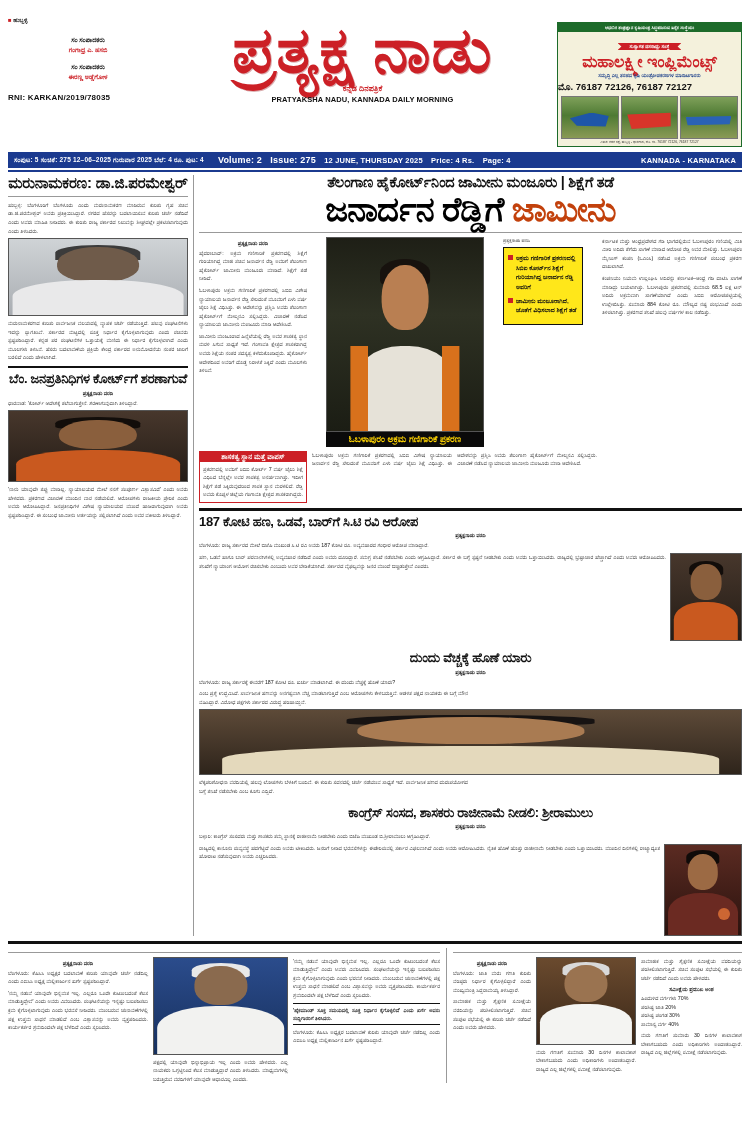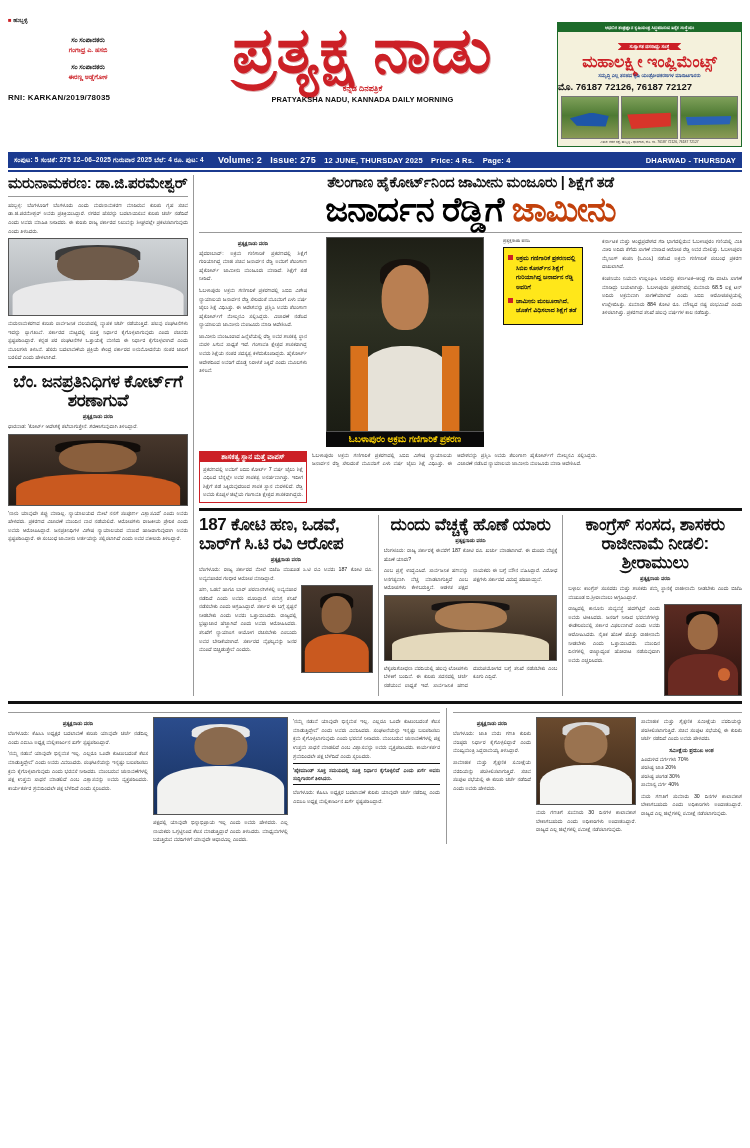--- a/index.html
+++ b/index.html
@@ -72,21 +72,21 @@
   .rule-top { height:2px; background:#1b3a8f; margin-bottom:3px; }
 
   
   .main { display:flex; gap:5px; }
   .col-left { width: 180px; }
   .col-rest { flex:1; }
 
   .vdiv { width:1px; background:#999; }
 
   
-  .lead-h { font-size:15px; font-weight:bold; line-height:1.12; color:#111; text-align:left; letter-spacing:-.2px;}
+  .lead-h { font-size:15px; font-weight:bold; line-height:1.12; color:#111; text-align:center; letter-spacing:-.2px;}
   .hr-thin { border-top:1px solid #999; margin:4px 0; }
   .hr-thick { border-top:2px solid #111; margin:4px 0; }
   .body-kn {
     font-size:5.3px; line-height:1.62; text-align:justify; color:#1a1a1a;
     font-family:"Liberation Sans", sans-serif;
   }
   .body-kn.c2 { column-count:2; column-gap:5px; }
   .body-kn.c3 { column-count:3; column-gap:5px; }
   .byline { font-size:5.2px; font-weight:bold; text-align:center; margin:3px 0 2px; color:#111; }
 
@@ -147,27 +147,27 @@
   .yellow-box .sq { width:5px;height:5px;background:#cc2026; flex:0 0 5px; margin-top:2px; }
 
   
   .redbar { background:#0a0a0a; color:#ffd400; font-size:9px; font-weight:bold; text-align:center; padding:2px 0; }
 
   
   .redbox { border:1.5px solid #cc2026; padding:3px; }
   .redbox .rb-h { background:#cc2026; color:#fff; font-size:7px; font-weight:bold; text-align:center; padding:1px 0; margin:-3px -3px 3px; }
 
   
-  .sec-h { font-size:17px; font-weight:bold; line-height:1.12; color:#111; letter-spacing:-.3px; }
+  .sec-h { font-size:13px; font-weight:bold; line-height:1.12; color:#111; letter-spacing:-.3px; }
   .sec-h.big { font-size:16px; }
   .sec-h.ctr { text-align:center; }
 
   .blackrule { height:3px; background:#111; margin:5px 0 4px; }
 
-  .row3 { display:flex; gap:5px; }
+  .row3 { display:flex; gap:5px;flex-direction:column; }
   .cell { flex:1; }
   .cellv { width:1px; background:#999; }
 
   .quotebox { border-top:1px solid #111; border-bottom:1px solid #111; padding:2px 0; }
 </style>
 </head>
 <body>
 
 <div class="page">
 
@@ -217,21 +217,21 @@
     <span class="kn">ಸಂಪುಟ: 5   ಸಂಚಿಕೆ: 275   12–06–2025 ಗುರುವಾರ 2025   ಬೆಲೆ: 4 ರೂ.   ಪುಟ: 4</span>
     <span style="width:14px"></span>
     <span class="en">
       <span class="big">Volume: 2</span>
       <span class="big">Issue: 275</span>
       <span>12 JUNE, THURSDAY 2025</span>
       <span>Price: 4 Rs.</span>
       <span>Page: 4</span>
     </span>
     <span class="sp"></span>
-    <span>DHARWAD - THURSDAY</span>
+    <span>KANNADA - KARNATAKA</span>
   </div>
   <div class="rule-top"></div>
 
   <div class="main">
 
     <div class="col-left">
 
       <div class="lead-h">ಮರುನಾಮಕರಣ: ಡಾ.ಜಿ.ಪರಮೇಶ್ವರ್</div>
       <div class="hr-thin"></div>
       <div class="body-kn">ಹುಬ್ಬಳ್ಳಿ: ಬೆಂಗಳೂರಿಗೆ ಬೆಂಗಳೂರು ಎಂದು ಮರುನಾಮಕರಣ ಮಾಡಿರುವ ಕುರಿತು ಗೃಹ ಸಚಿವ ಡಾ.ಜಿ.ಪರಮೇಶ್ವರ್ ಅವರು ಪ್ರತಿಕ್ರಿಯಿಸಿದ್ದಾರೆ. ನಗರದ ಹೆಸರನ್ನು ಬದಲಾಯಿಸುವ ಕುರಿತು ಚರ್ಚೆ ನಡೆದಿದೆ ಎಂದು ಅವರು ಮಾಹಿತಿ ನೀಡಿದರು. ಈ ಕುರಿತು ರಾಜ್ಯ ಸರ್ಕಾರದ ನಿಲುವನ್ನು ಶೀಘ್ರದಲ್ಲೇ ಪ್ರಕಟಿಸಲಾಗುವುದು ಎಂದು ತಿಳಿಸಿದರು.</div>

